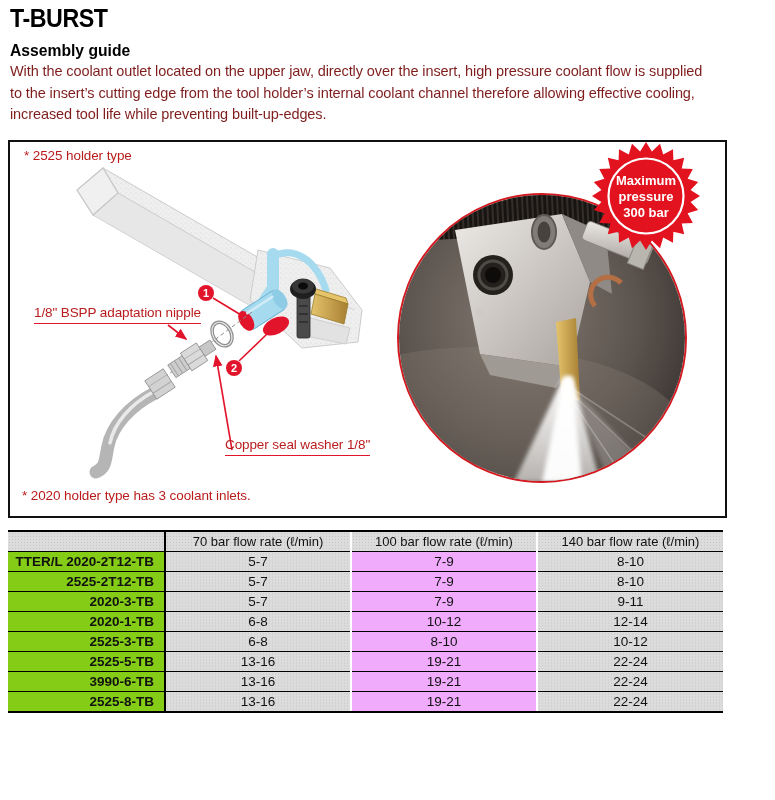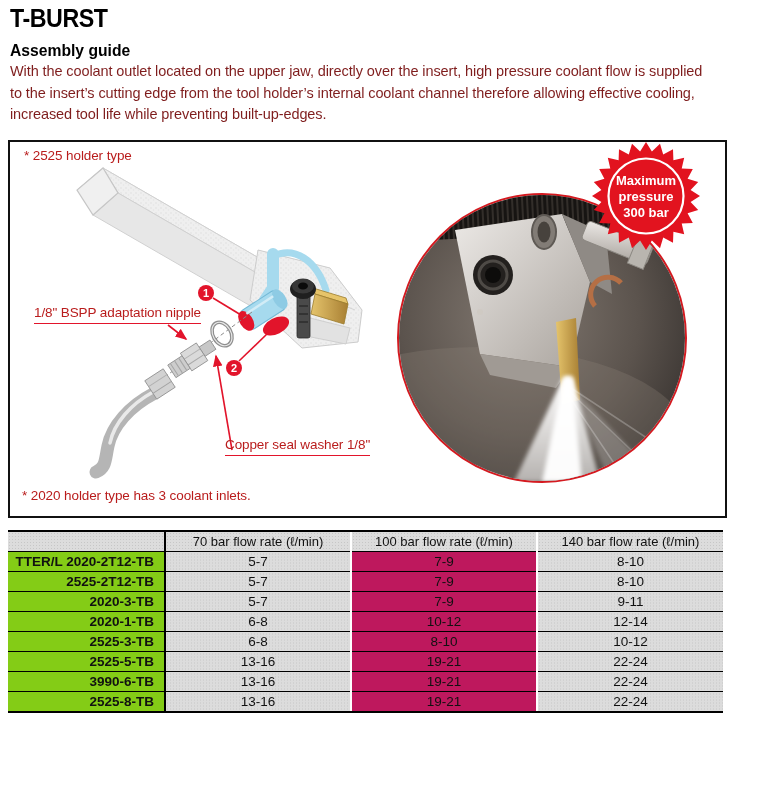--- a/index.html
+++ b/index.html
@@ -26,21 +26,21 @@
 
   table.flow{position:absolute;left:8px;top:530px;width:715px;border-collapse:collapse;
              table-layout:fixed;font-size:13.5px;color:#111;}
   table.flow th,table.flow td{height:19px;padding:0 5px;overflow:hidden;white-space:nowrap;margin-left:30px;}
   table.flow th{font-weight:400;font-size:13px;border-top:2px solid #000;border-bottom:1.5px solid #000;}
   table.flow td{border-bottom:1.5px solid #000;}
   table.flow tr.last td{border-bottom:2px solid #000;}
   .g{background-color:#dcdcdc;
      background-image:radial-gradient(circle,#c6c6c6 .7px,rgba(0,0,0,0) .8px);
      background-size:3px 3px;}
-  .w{background:#be185d;}
+  .w{background:#f0abfc;}
   .lbl{font-weight:700;text-align:right;padding-right:10px !important;border-right:2.5px solid #000;background:#84cc16;}
   th.lbl-h{border-right:2.5px solid #000;}
   .c{text-align:center;}
   .sep{border-left:2px solid #fff;}
 </style>
 </head>
 <body>
 
 <div class="page">
 

